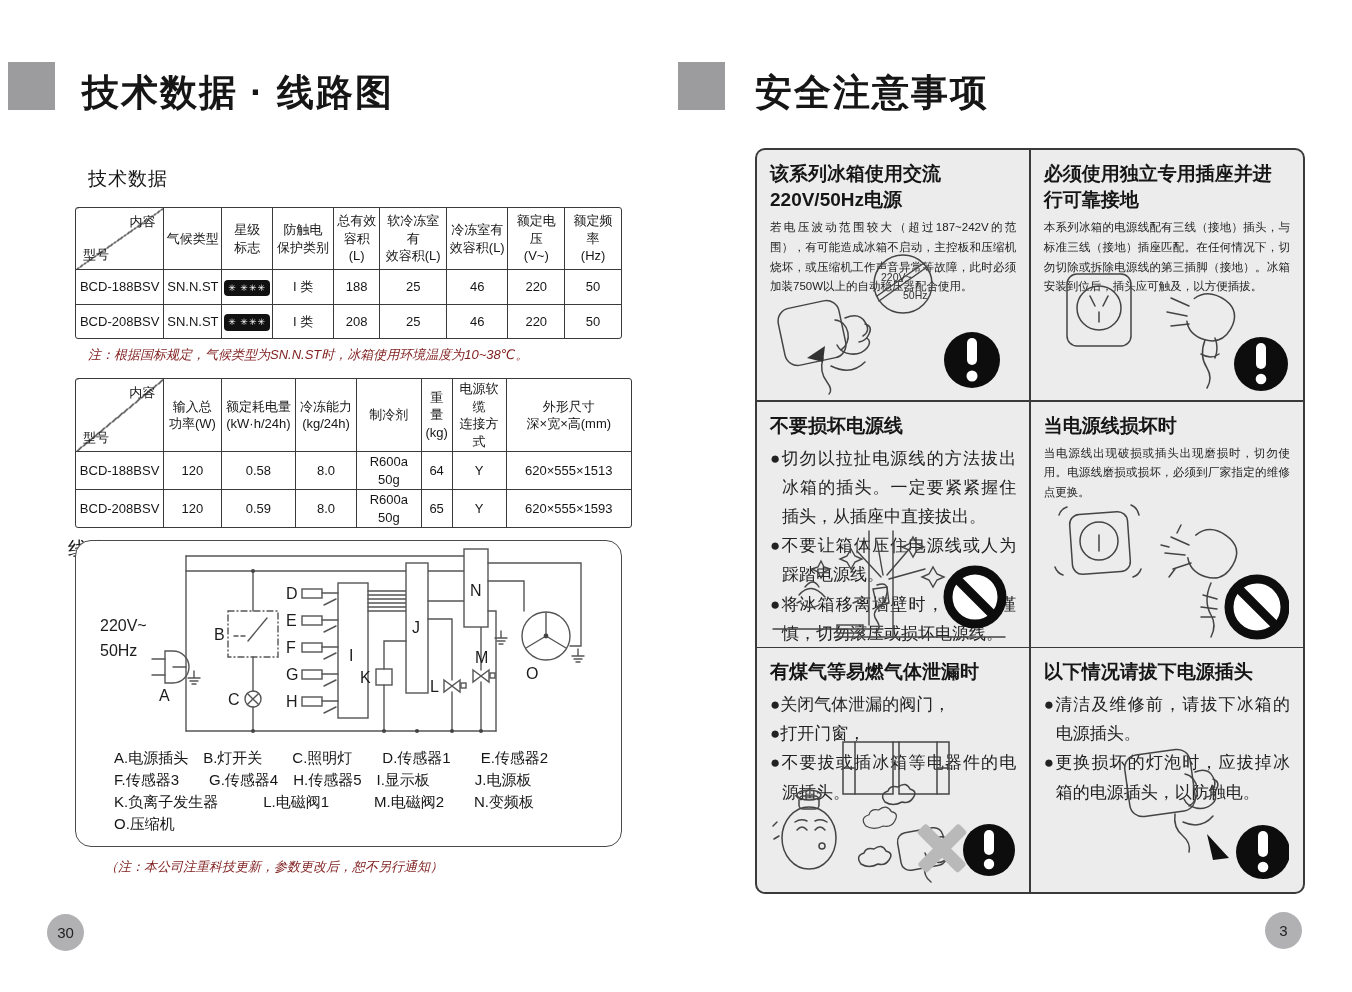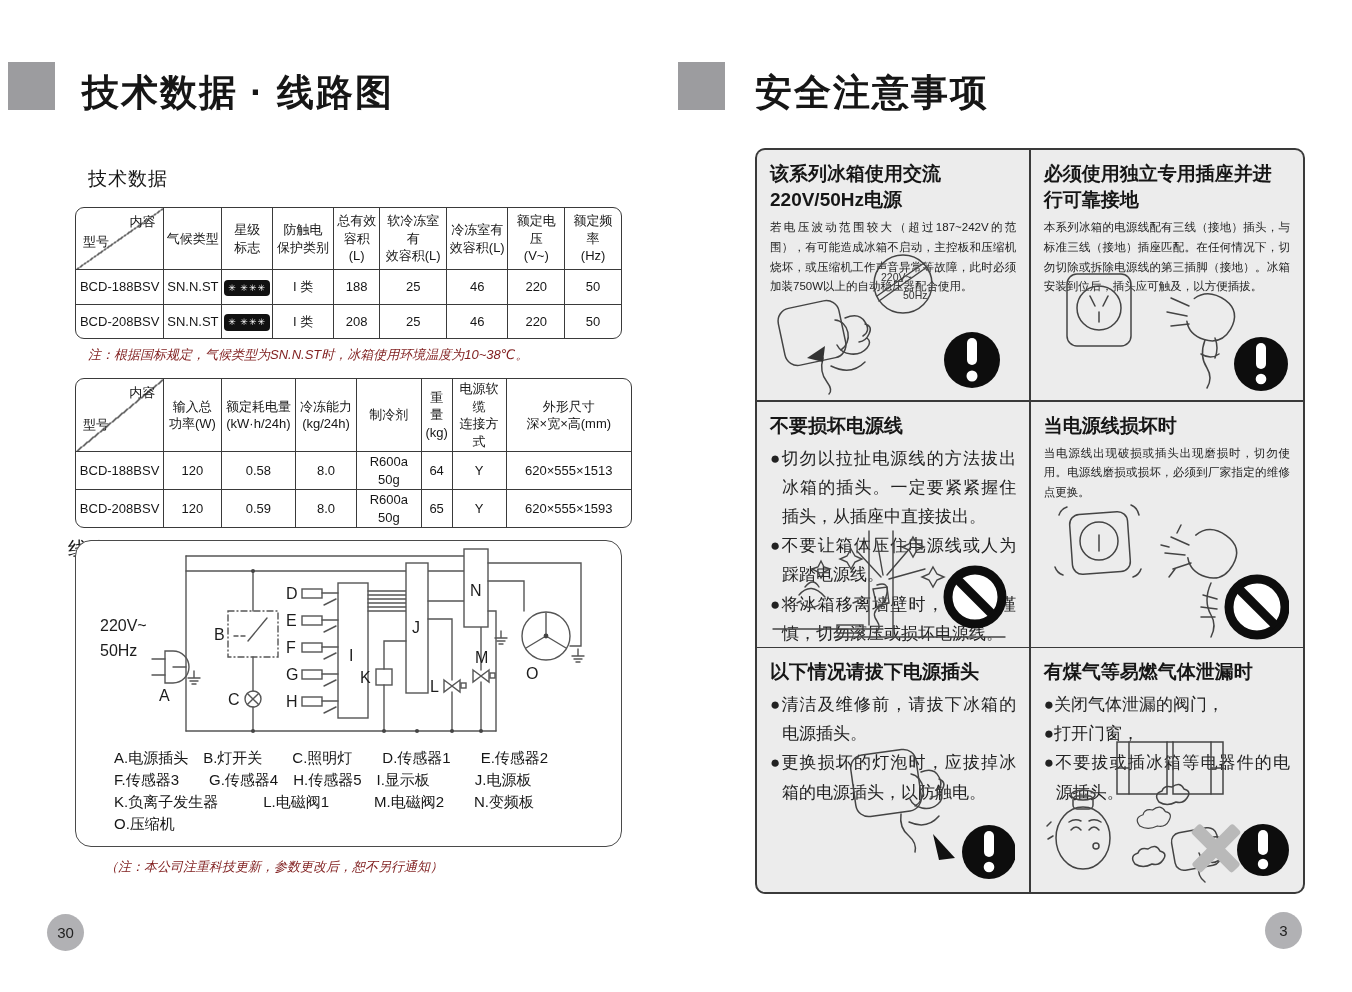--- a/index.html
+++ b/index.html
@@ -5,29 +5,29 @@
   html,body{margin:0;padding:0;}
   body{
     width:1352px;height:992px;position:relative;background:#ffffff;
     font-family:"Liberation Sans","DejaVu Sans",sans-serif;color:#1c1c1c;
     overflow:hidden;
   }
   .gray-sq{position:absolute;width:47px;height:48px;background:#9c9c9f;}
   .page-title{position:absolute;font-size:37px;font-weight:bold;letter-spacing:2px;color:#161616;}
   .section-title{position:absolute;font-size:19px;color:#161616;letter-spacing:1px;}
   
-  .tbl-wrap{position:absolute;border:1.5px solid #3a3a3a;border-radius:9px;overflow:hidden;background:#fff;}
+  .tbl-wrap{position:absolute;border:1.5px solid #3a3a3a;border-radius:3px;overflow:hidden;background:#fff;}
   table.spec{border-collapse:collapse;margin:-1px;}
   table.spec td{border:1px solid #3a3a3a;text-align:center;vertical-align:middle;
     font-size:13px;line-height:1.35;padding:1px 2px;color:#161616;}
   td.pre{white-space:pre-line;}
   td.diag{position:relative;padding:0;
     background-image:linear-gradient(to bottom right,transparent 49.4%,#3a3a3a 49.4%,#3a3a3a 50.6%,transparent 50.6%);}
   .diag-top{position:absolute;top:5px;right:8px;font-size:13px;}
-  .diag-bot{position:absolute;bottom:18px;left:7px;font-size:13px;}
+  .diag-bot{position:absolute;bottom:5px;left:7px;font-size:13px;}
   .star-badge{display:inline-block;background:#111;color:#fff;border-radius:4px;
     font-size:9px;padding:2px 4px;letter-spacing:1px;white-space:nowrap;}
   .note{position:absolute;font-size:13px;color:#7f1d1d;font-style:italic;}
   
   .circuit-box{position:absolute;left:75px;top:540px;width:545px;height:305px;
     border:1.5px solid #4a4a4a;border-radius:16px;background:#fff;}
   .legend-line{font-size:15px;line-height:22px;padding-left:38px;white-space:pre;color:#161616;}
   
   .page-num{position:absolute;width:37px;height:37px;border-radius:50%;background:#b1b1b4;
     display:flex;align-items:center;justify-content:center;font-size:15px;color:#222;}
@@ -401,41 +401,20 @@
           <path d="M164,100 l14,4 m-16,8 l16,2 m-16,8 l14,0"></path>
         </g>
         <g>
           <circle cx="218" cy="112" r="28" fill="#fff" stroke="#0d0d0d" stroke-width="9"></circle>
           <line x1="199" y1="93" x2="237" y2="131" stroke="#0d0d0d" stroke-width="9"></line>
         </g>
       </svg>
     </div>
 
     <div class="cell">
-      <div class="cell-title">以下情况请拔下电源插头</div>
-      <div class="bullet">●清洁及维修前，请拔下冰箱的电源插头。</div>
-      <div class="bullet">●更换损坏的灯泡时，应拔掉冰箱的电源插头，以防触电。</div>
-      <svg class="illo" width="250" height="150" viewBox="0 0 250 150">
-        <g stroke="#444" stroke-width="1.5" fill="none" stroke-linecap="round">
-          <rect x="88" y="14" width="66" height="62" rx="13" transform="rotate(-8 121 45)"></rect>
-          <path d="M146,36 a15,17 0 0 1 4,32"></path>
-          <path d="M156,34 q13,-5 18,5 q5,9 -3,13 m3,-11 q8,3 3,11 q-4,7 -11,7 m9,-3 q4,5 -2,10 q-7,6 -16,4 q-9,-2 -12,-9"></path>
-          <path d="M136,76 q-2,14 8,22 q8,7 6,16"></path>
-          <path d="M144,84 q18,8 30,-6"></path>
-        </g>
-        <polygon points="168,96 190,120 174,122 " fill="#111"></polygon>
-        <g>
-          <circle cx="224" cy="114" r="27" fill="#0d0d0d"></circle>
-          <rect x="219" y="93" width="10" height="26" rx="5" fill="#fff"></rect>
-          <circle cx="224" cy="129" r="5.3" fill="#fff"></circle>
-        </g>
-      </svg>
-    </div>
-
-    <div class="cell">
       <div class="cell-title">有煤气等易燃气体泄漏时</div>
       <div class="bullet">●关闭气体泄漏的阀门，</div>
       <div class="bullet">●打开门窗，</div>
       <div class="bullet">●不要拔或插冰箱等电器件的电源插头。</div>
       <svg class="illo" width="250" height="150" viewBox="0 0 250 150">
         <g stroke="#444" stroke-width="1.5" fill="none" stroke-linecap="round">
           <rect x="78" y="4" width="50" height="52"></rect>
           <line x1="90" y1="4" x2="90" y2="56"></line>
             <line x1="78" y1="30" x2="90" y2="30"></line>
           <rect x="134" y="4" width="50" height="52"></rect>
@@ -460,16 +439,37 @@
           <rect x="148" y="104" width="58" height="13" rx="3" transform="rotate(45 177 110)"></rect>
           <rect x="148" y="104" width="58" height="13" rx="3" transform="rotate(-45 177 110)"></rect>
         </g>
         <g>
           <circle cx="224" cy="112" r="26" fill="#0d0d0d"></circle>
           <rect x="219" y="92" width="10" height="25" rx="5" fill="#fff"></rect>
           <circle cx="224" cy="126" r="5.2" fill="#fff"></circle>
         </g>
       </svg>
     </div>
+
+    <div class="cell">
+      <div class="cell-title">以下情况请拔下电源插头</div>
+      <div class="bullet">●清洁及维修前，请拔下冰箱的电源插头。</div>
+      <div class="bullet">●更换损坏的灯泡时，应拔掉冰箱的电源插头，以防触电。</div>
+      <svg class="illo" width="250" height="150" viewBox="0 0 250 150">
+        <g stroke="#444" stroke-width="1.5" fill="none" stroke-linecap="round">
+          <rect x="88" y="14" width="66" height="62" rx="13" transform="rotate(-8 121 45)"></rect>
+          <path d="M146,36 a15,17 0 0 1 4,32"></path>
+          <path d="M156,34 q13,-5 18,5 q5,9 -3,13 m3,-11 q8,3 3,11 q-4,7 -11,7 m9,-3 q4,5 -2,10 q-7,6 -16,4 q-9,-2 -12,-9"></path>
+          <path d="M136,76 q-2,14 8,22 q8,7 6,16"></path>
+          <path d="M144,84 q18,8 30,-6"></path>
+        </g>
+        <polygon points="168,96 190,120 174,122 " fill="#111"></polygon>
+        <g>
+          <circle cx="224" cy="114" r="27" fill="#0d0d0d"></circle>
+          <rect x="219" y="93" width="10" height="26" rx="5" fill="#fff"></rect>
+          <circle cx="224" cy="129" r="5.3" fill="#fff"></circle>
+        </g>
+      </svg>
+    </div>
   </div>
 
   <div class="page-num" style="left:1265px;top:912px;">3</div>
 </div>
 
 </body></html>

